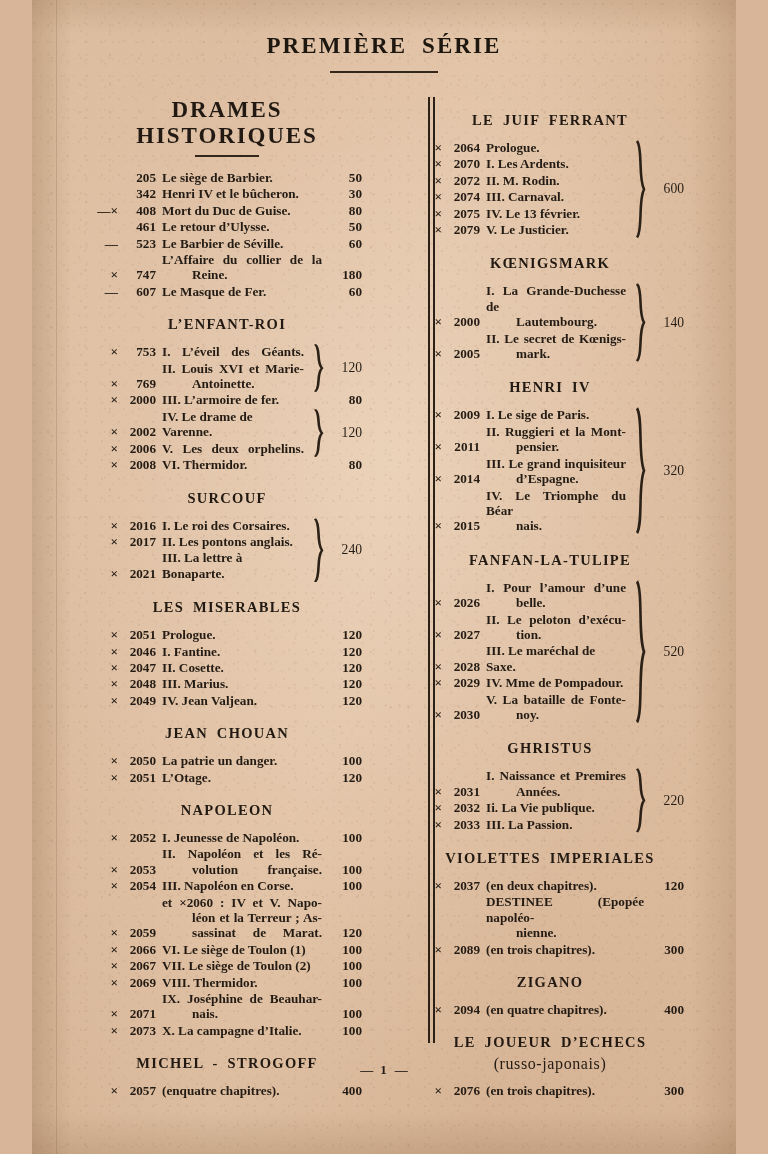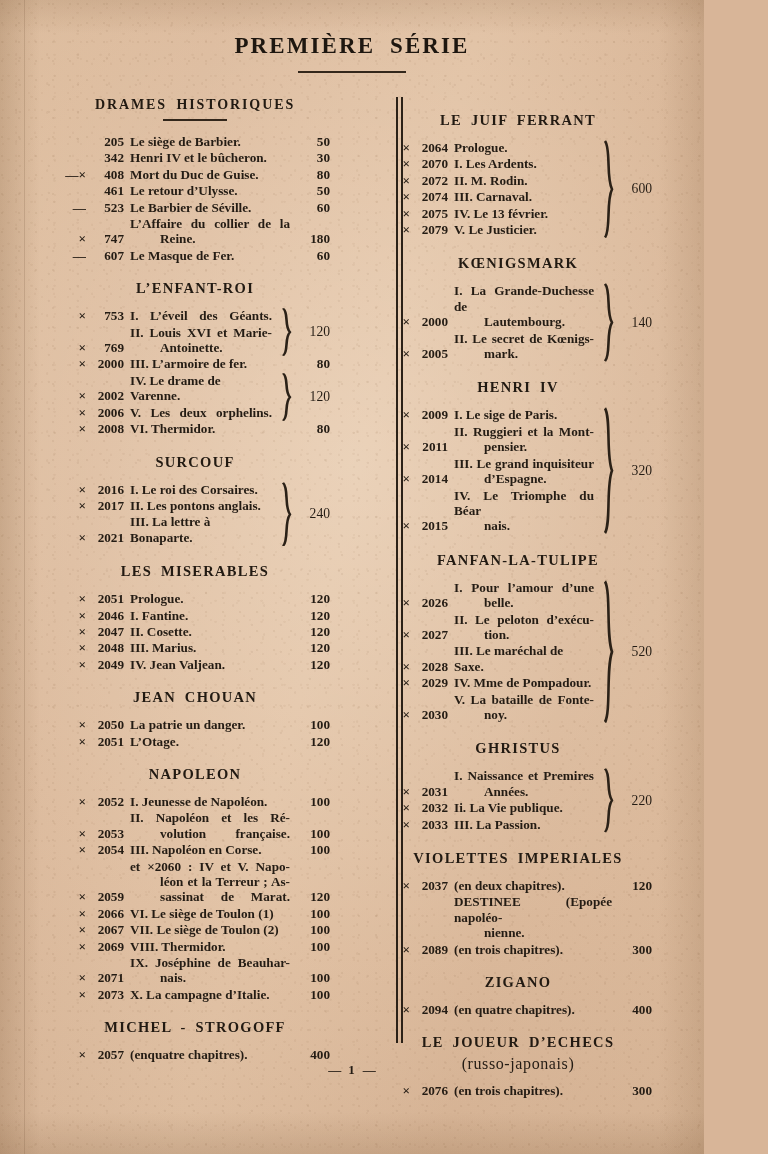--- a/index.html
+++ b/index.html
@@ -17,20 +17,21 @@
 
   
   #page {
     position: relative;
     width: 704px;
     height: 1154px;
     background:
       radial-gradient(ellipse 120% 90% at 50% 40%, rgba(255,244,228,0.38) 0%, rgba(255,240,220,0.10) 48%, rgba(120,82,48,0.10) 100%),
       linear-gradient(105deg, #dcbb9c 0%, #d9b698 22%, #debd9f 48%, #d6b293 74%, #d9b697 100%);
     box-sizing: border-box;
+    margin-left: 32px;
   }
   
   #grain {
     position: absolute;
     inset: 0;
     pointer-events: none;
     opacity: .5;
     background-image:
       radial-gradient(circle at 13% 22%, rgba(110,74,42,.16) 0 1px, transparent 1.4px),
       radial-gradient(circle at 37% 61%, rgba(120,80,46,.13) 0 1px, transparent 1.4px),
@@ -120,21 +121,21 @@
   .sec-title {
     text-align: center;
     font-weight: 700;
     font-size: 14.5px;
     letter-spacing: 1.3px;
     word-spacing: 4px;
     margin: 17px 0 11px;
     color: #221a12;
   }
   .sec-title.big {
-    font-size: 14px;
+    font-size: 23px;
     letter-spacing: 1.9px;
     margin-top: 2px;
     margin-bottom: 6px;
   }
   .sec-sub {
     text-align: center;
     font-weight: 400;
     font-size: 16px;
     letter-spacing: .6px;
     margin: -7px 0 10px;

